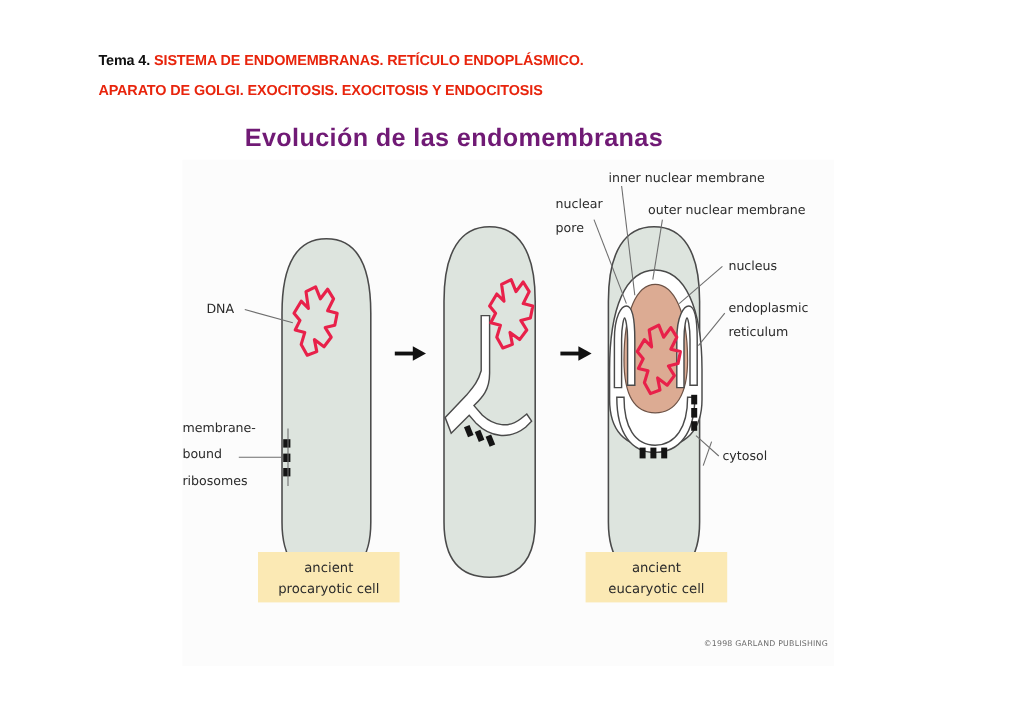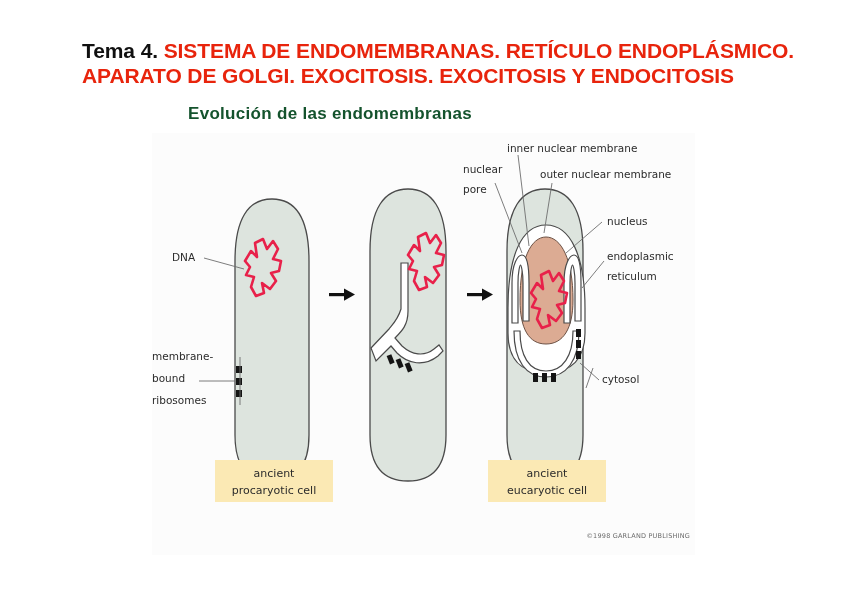--- a/index.html
+++ b/index.html
@@ -23,43 +23,43 @@
   }
 
   
   #heading {
     position: absolute;
     left: 82px;
     top: 38px;
     width: 690px;
   }
   .head-line {
-    font-size: 21px;
+    font-size: 12px;
     font-weight: bold;
     line-height: 25px;
     letter-spacing: -0.1px;
     white-space: nowrap;
   }
   .head-prefix {
     color: #101010;
     font-weight: bold;
   }
   .head-red {
     color: #e8240c;
     font-weight: bold;
   }
 
   
   #subtitle {
     position: absolute;
-    left: 188px;
+    left: 204px;
     top: 104px;
-    font-size: 17px;
+    font-size: 21px;
     font-weight: bold;
-    color: #14532d;
+    color: #701a75;
     letter-spacing: 0.3px;
     white-space: nowrap;
   }
 
   
   #figure-panel {
     position: absolute;
     left: 152px;
     top: 133px;
     width: 543px;

